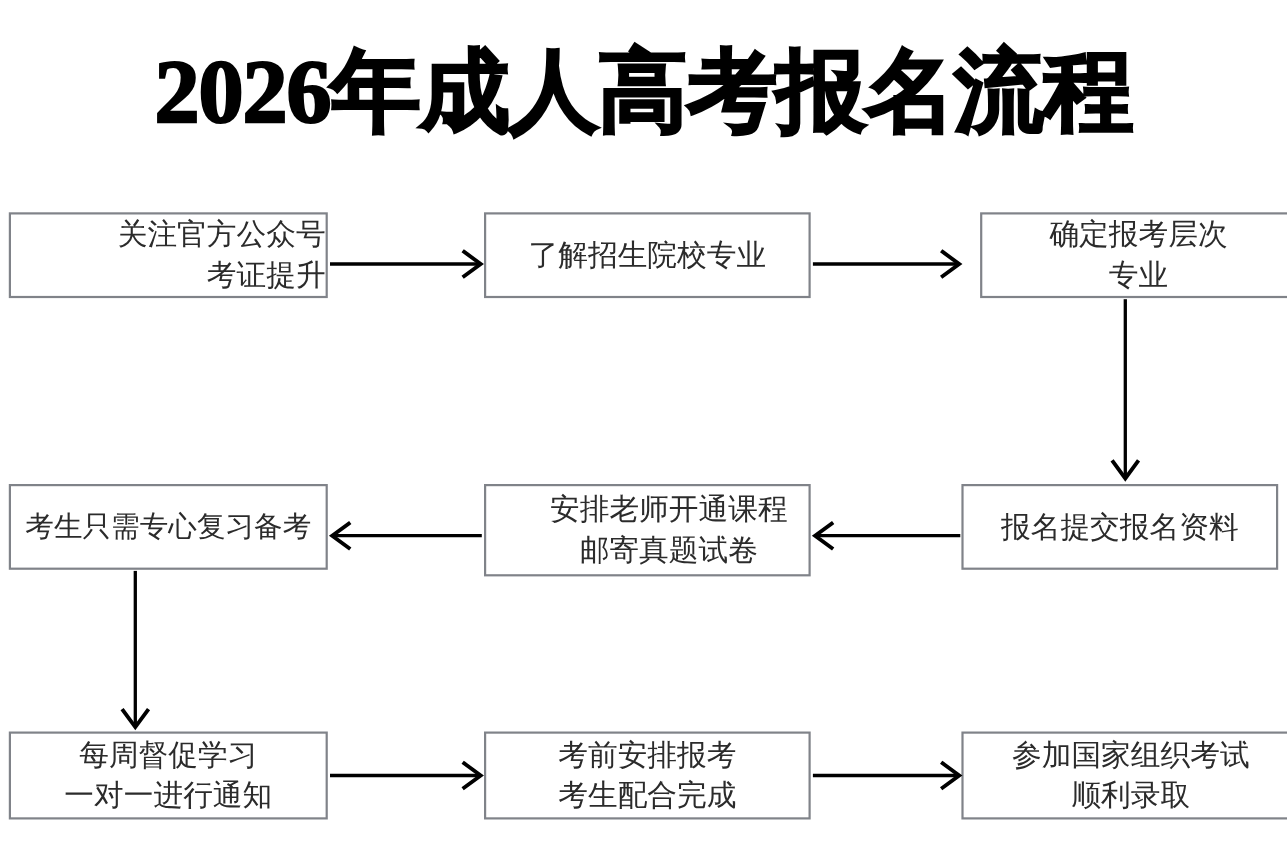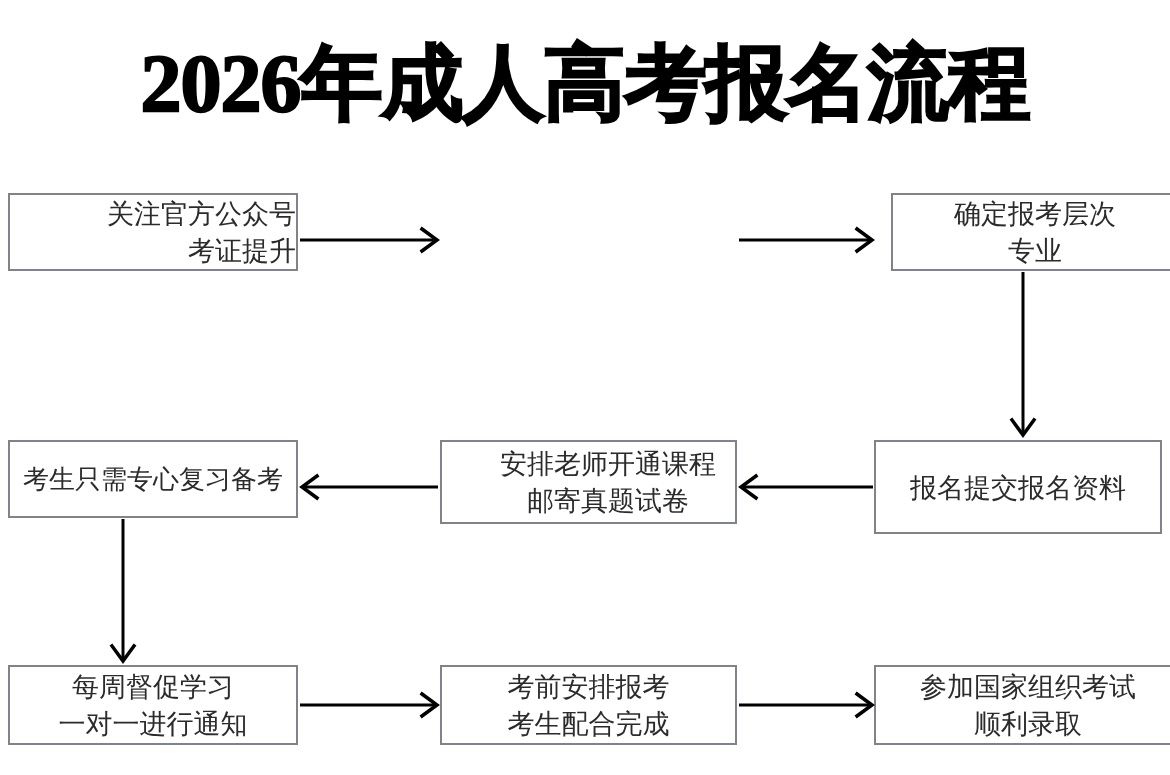--- a/index.html
+++ b/index.html
@@ -55,21 +55,21 @@
   .node .line {
     display: block;
   }
   
   .n1 { left: 8px;   top: 193px; width: 290px; height: 78px; align-items: flex-end; }
   .n2 { left: 440px; top: 193px; width: 297px; height: 78px; }
   .n3 { left: 891px; top: 193px; width: 288px; height: 78px; }
   
   .n4 { left: 8px;   top: 440px; width: 290px; height: 78px; }
   .n5 { left: 440px; top: 440px; width: 297px; height: 84px; padding-left: 39px; }
-  .n6 { left: 874px; top: 440px; width: 288px; height: 94px; }
+  .n6 { left: 874px; top: 440px; width: 288px; height: 78px; }
   
   .n7 { left: 8px;   top: 665px; width: 290px; height: 80px; }
   .n8 { left: 440px; top: 665px; width: 297px; height: 80px; }
   .n9 { left: 874px; top: 665px; width: 308px; height: 80px; text-align: right; }
 
   .n4 .line, .n4 { font-size: 26px; }
 
   .edge {
     position: absolute;
   }
@@ -80,20 +80,23 @@
 
 <div id="canvas">
 
   <div class="title">2026年成人高考报名流程</div>
 
   <div class="node n1">
     <span class="line">关注官方公众号</span>
     <span class="line">考证提升</span>
   </div>
 
+  <div class="node n2">
+    <span class="line">了解招生院校专业</span>
+  </div>
 
   <div class="node n3">
     <span class="line">确定报考层次</span>
     <span class="line">专业</span>
   </div>
 
   <div class="node n4">
     <span class="line">考生只需专心复习备考</span>
   </div>
 

